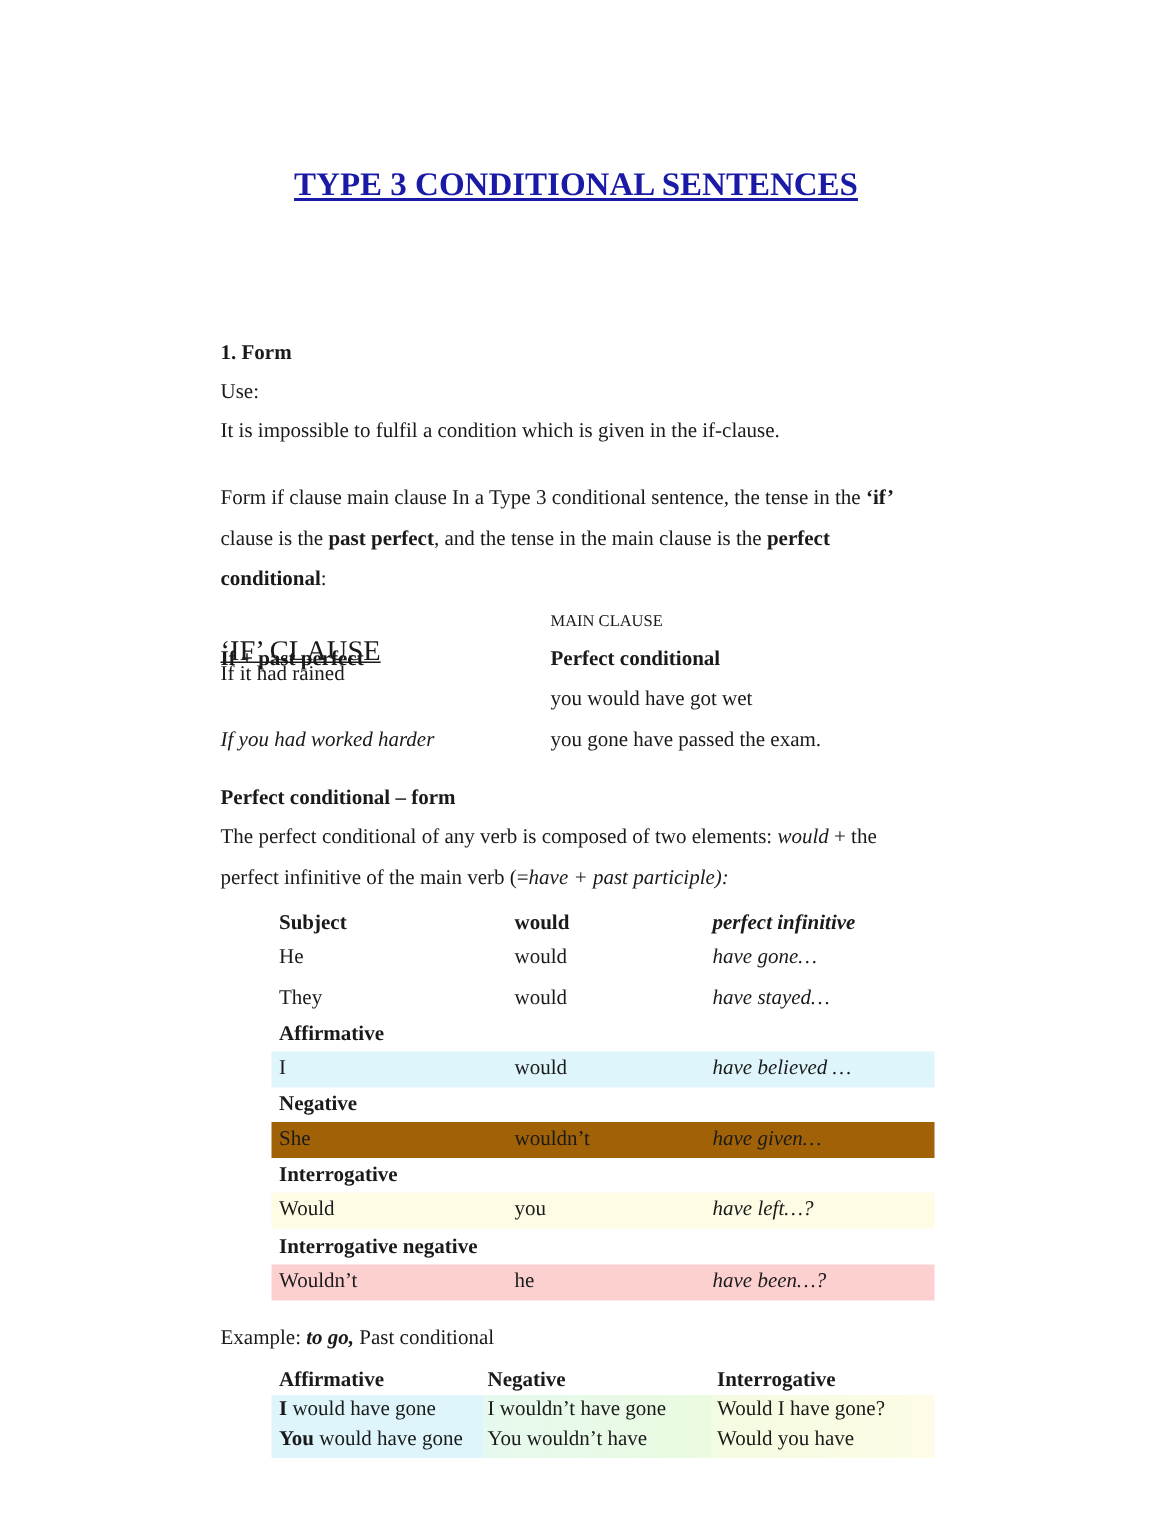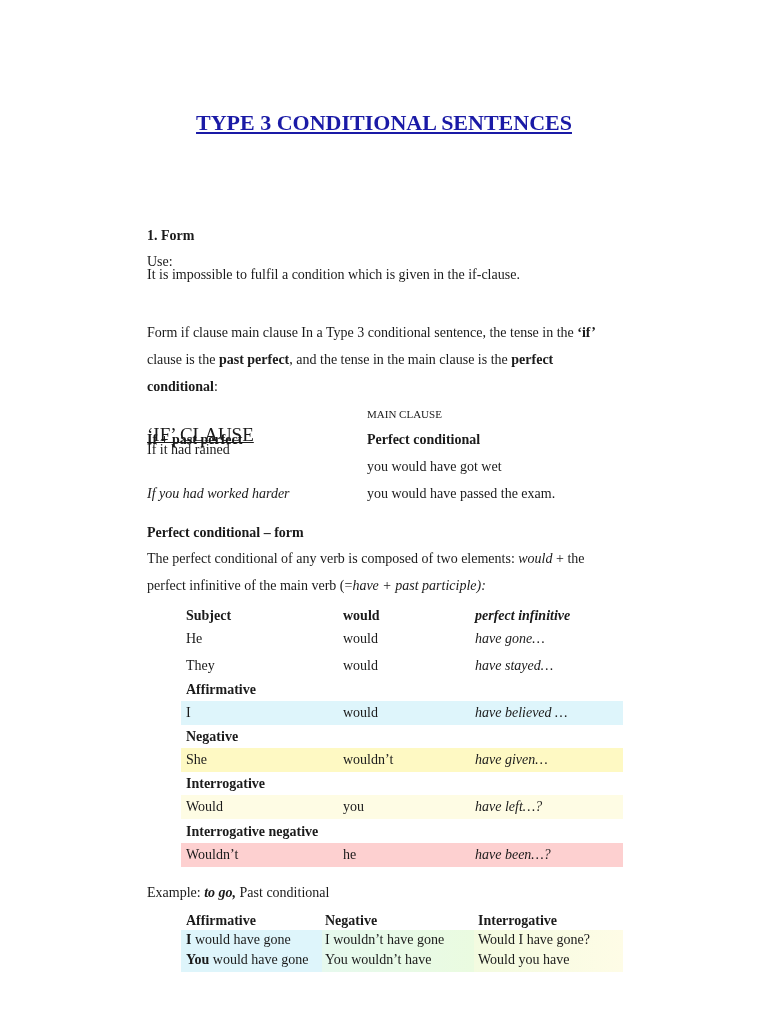--- a/index.html
+++ b/index.html
@@ -12,54 +12,54 @@
     left: 0; width: 768px; top: 110px; text-align: center;
     font-size: 22px; font-weight: bold; color: #1a1aa6; text-decoration: underline;
   }
   .b { font-weight: bold; }
   .i { font-style: italic; }
   .bi { font-weight: bold; font-style: italic; }
   .row { position: absolute; left: 181px; width: 442px; height: 24px; }
   .cell { position: absolute; top: 4px; white-space: nowrap; }
   .c1 { left: 5px; } .c2 { left: 162px; } .c3 { left: 294px; font-style: italic; }
   .bg-blue { background: #def5fb; }
-  .bg-green { background: #fef9c3; }
+  .bg-green { background: #a16207; }
   .bg-yellow { background: #fefce4; }
   .bg-red { background: #fdd0d0; }
   .ex-table { position: absolute; left: 181px; top: 930px; width: 442px; height: 42px; }
   .ex-col { position: absolute; top: 0; height: 42px; }
   .ex-col.a { left: 0; width: 141px; background: #def5fb; }
   .ex-col.n { left: 141px; width: 152px; background: linear-gradient(90deg, #e6f9ee, #eafbe0); }
   .ex-col.q { left: 293px; width: 149px; background: linear-gradient(90deg, #f3fbe0, #fefce6); }
   .ex-cell { position: absolute; white-space: nowrap; }
 </style>
 </head>
 <body>
 
 <div>
 
   <div class="abs title">TYPE 3 CONDITIONAL SENTENCES</div>
 
   <div class="abs b" style="left:147px; top:228px;">1. Form</div>
   <div class="abs" style="left:147px; top:254px;">Use:</div>
-  <div class="abs" style="left:147px; top:267px;text-align:center;">It is impossible to fulfil a condition which is given in the if-clause.</div>
+  <div class="abs" style="left:147px; top:280px;text-align:center;">It is impossible to fulfil a condition which is given in the if-clause.</div>
 
   <div class="abs" style="left:147px; top:325px;"><span>Form if clause main clause In a Type 3 conditional sentence, the tense in the </span><span class="b">‘if’</span></div>
   <div class="abs" style="left:147px; top:352px;"><span>clause is the </span><span class="b">past perfect</span><span>, and the tense in the main clause is the </span><span class="b">perfect</span></div>
   <div class="abs" style="left:147px; top:379px;"><span class="b">conditional</span><span>:</span></div>
 
   <div>
     <div class="abs" style="left:147px; top:424px; font-size:19px;text-decoration:underline;">‘IF’ CLAUSE</div>
     <div class="abs" style="left:367px; top:408px; font-size:11px;">MAIN CLAUSE</div>
     <div class="abs b" style="left:147px; top:432px;">If + past perfect</div>
     <div class="abs b" style="left:367px; top:432px;">Perfect conditional</div>
     <div class="abs" style="left:147px; top:442px;">If it had rained</div>
     <div class="abs" style="left:367px; top:459px;">you would have got wet</div>
     <div class="abs" style="left:147px; top:486px;font-style:italic;">If you had worked harder</div>
-    <div class="abs" style="left:367px; top:486px;">you would have passed the exam.</div>
+    <div class="abs" style="left:367px; top:486px;">you gone have passed the exam.</div>
   </div>
 
   <div class="abs b" style="left:147px; top:525px;">Perfect conditional – form</div>
   <div class="abs" style="left:147px; top:551px;"><span>The perfect conditional of any verb is composed of two elements: </span><span class="i">would</span><span> + the</span></div>
   <div class="abs" style="left:147px; top:578px;"><span>perfect infinitive of the main verb (=</span><span class="i">have + past participle):</span></div>
 
   <div>
     <div class="row" style="top:604px;">
       <span class="cell c1 b">Subject</span>
       <span class="cell c2 b">would</span>

